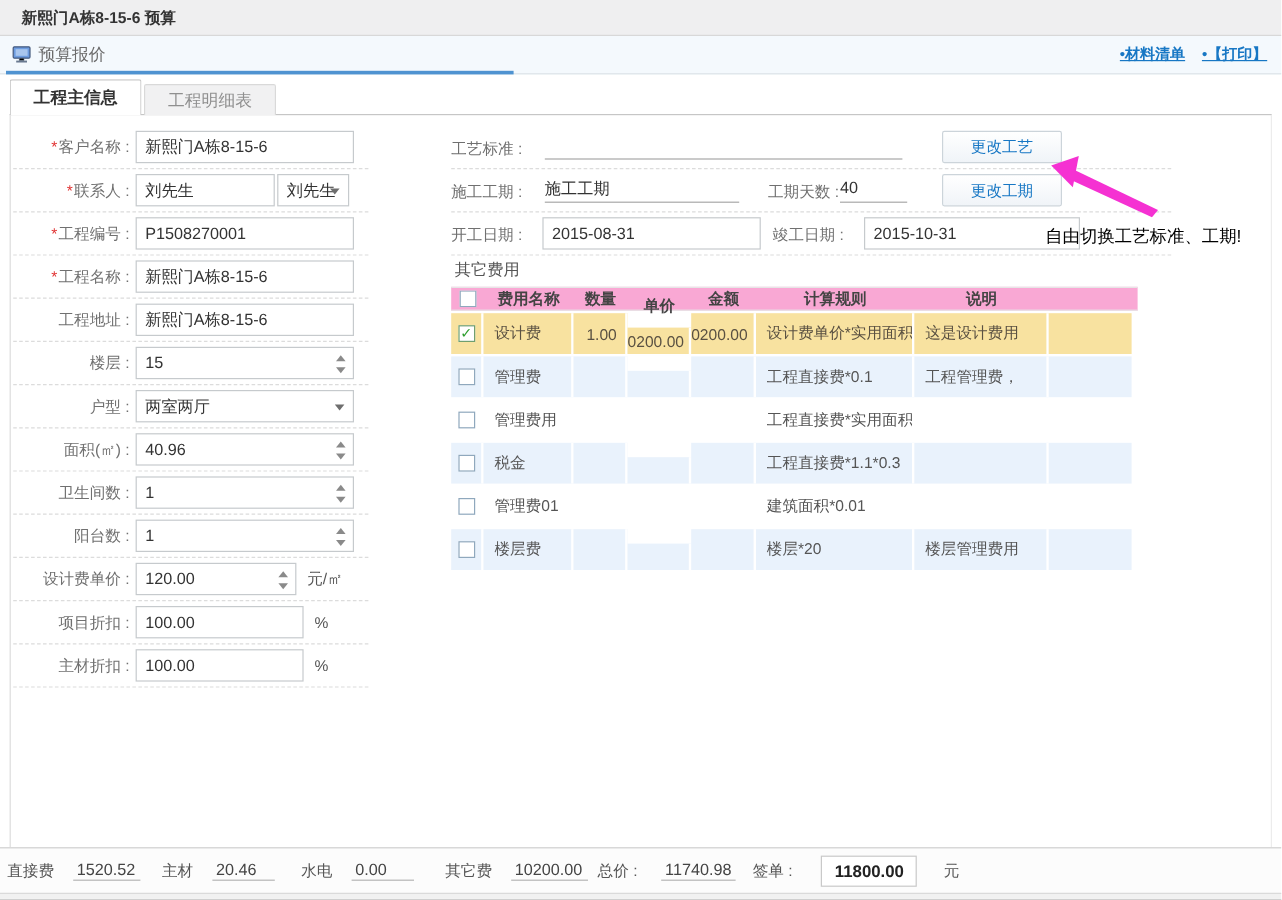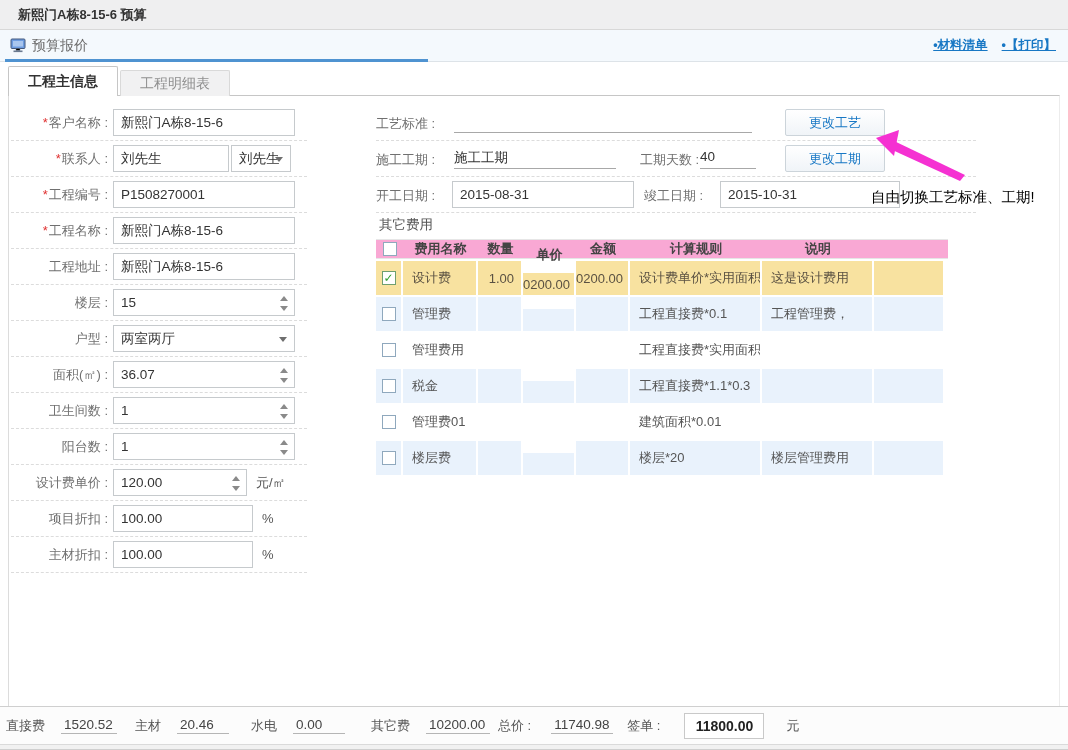--- a/index.html
+++ b/index.html
@@ -183,21 +183,21 @@
         <span class="flabel">户型 :</span>
         <div class="fbox w178 padr">
             <span>两室两厅</span>
             <span class="caret"></span>
           </div>
       </div>
 
       <div class="frow">
         <span class="flabel">面积(㎡) :</span>
         <div class="fbox w178 padr">
-            <span>36.07</span>
+            <span>40.96</span>
           <span class="spin">
               <span class="up"></span>
               <span class="dn"></span>
             </span>
           </div>
       </div>
 
       <div class="frow">
         <span class="flabel">卫生间数 :</span>
         <div class="fbox w178 padr">

